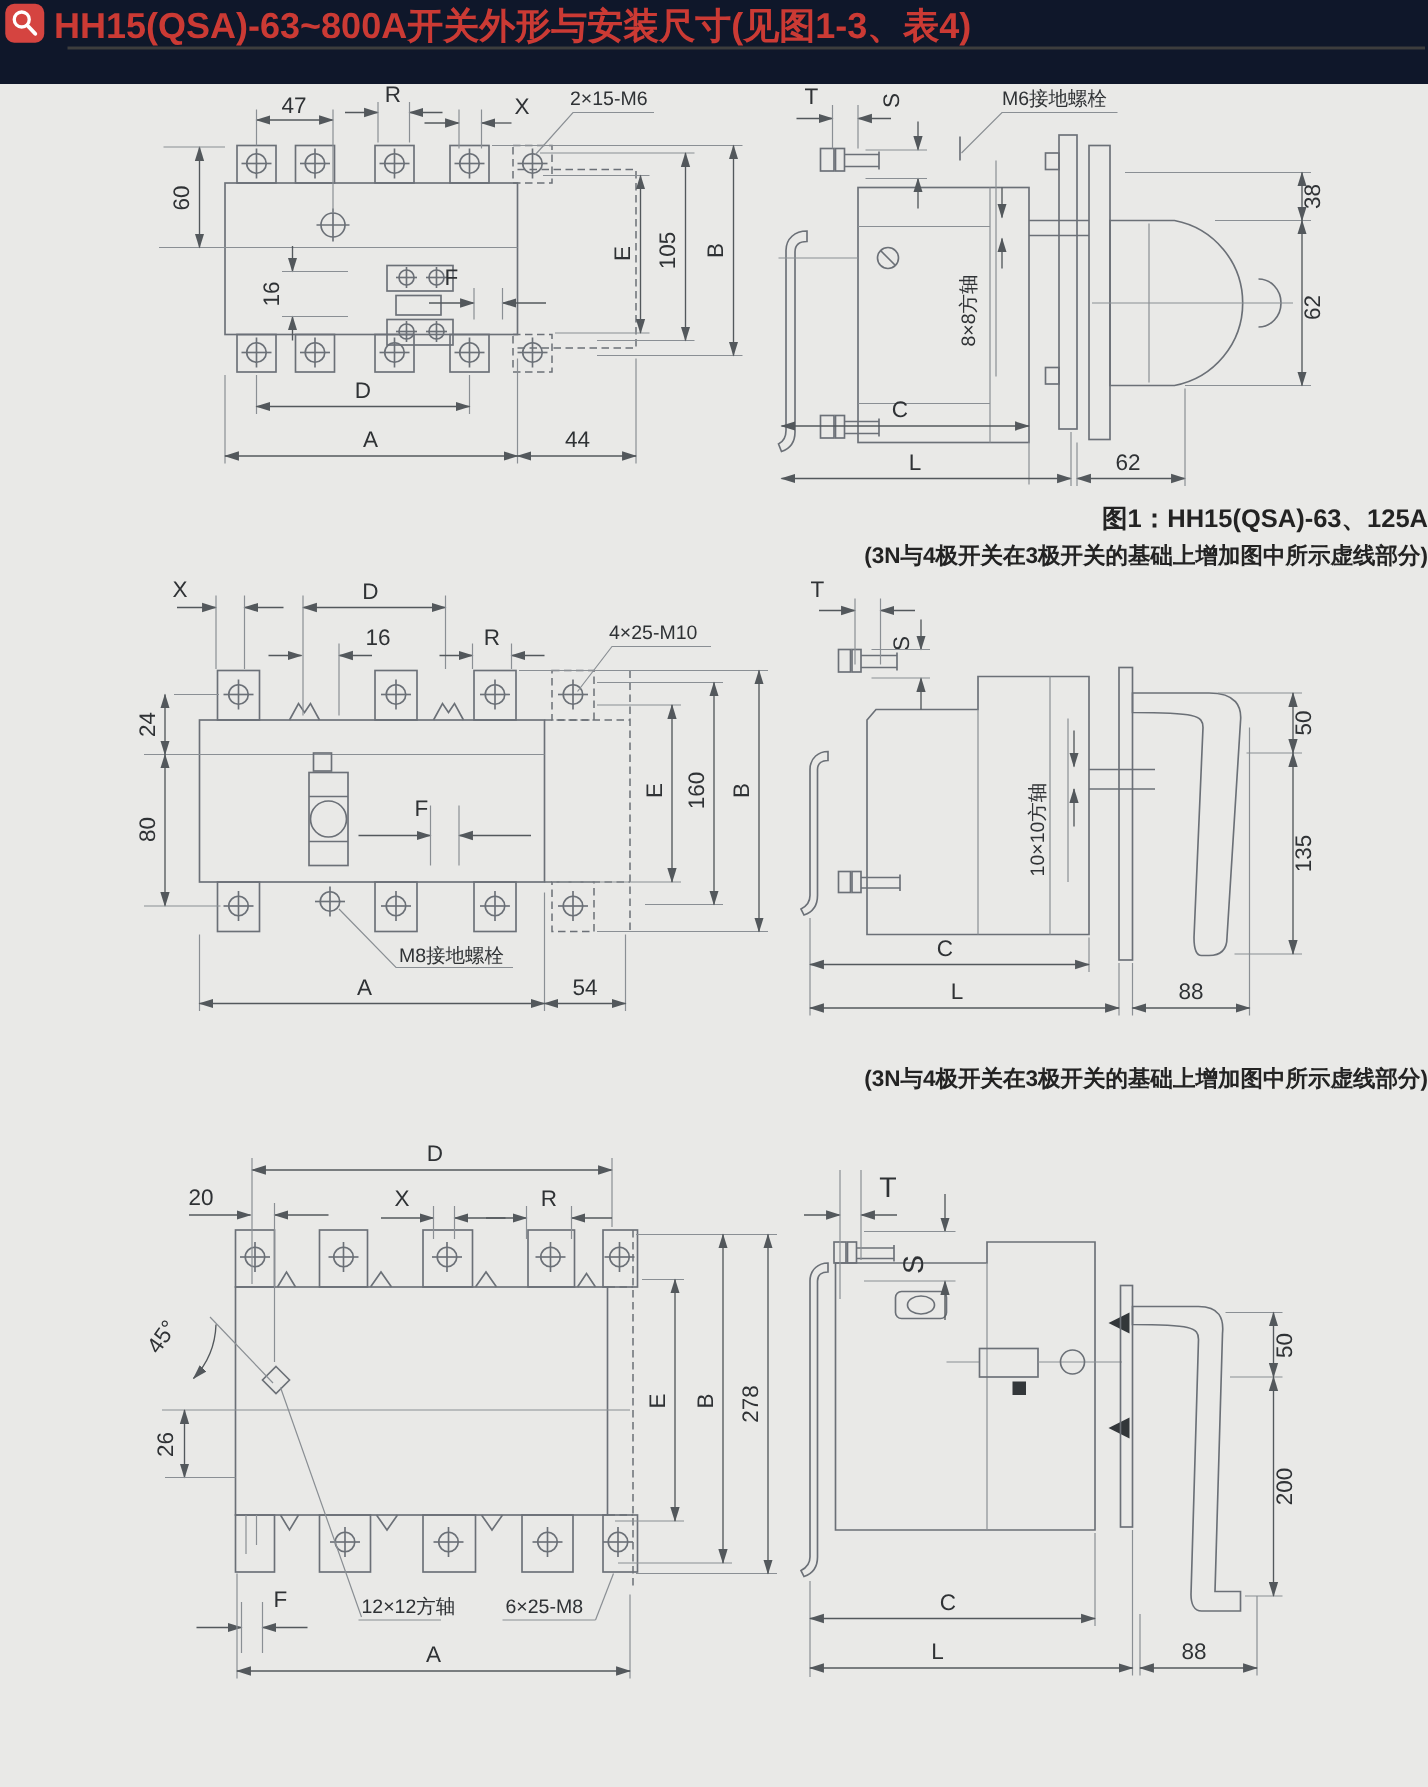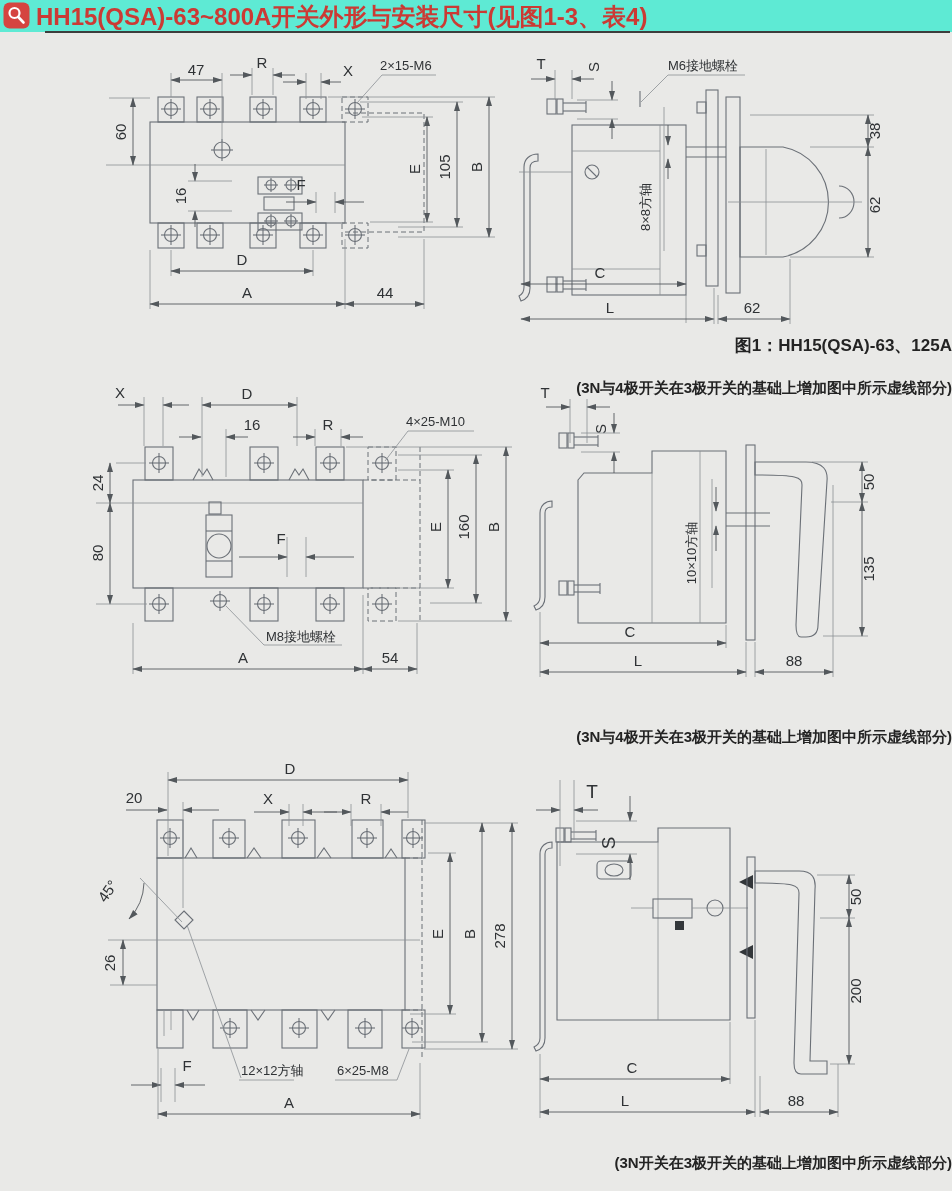--- a/index.html
+++ b/index.html
@@ -1,36 +1,36 @@
 <!DOCTYPE html>
 <html><head>
 <meta charset="utf-8">
 <style>
   *{margin:0;padding:0;box-sizing:border-box}
   html,body{width:952px;height:1191px}
   body{position:relative;overflow:hidden;background:#e9e9e7;font-family:"Liberation Sans","DejaVu Sans",sans-serif}
-  .header{position:absolute;top:0;left:0;width:952px;height:32px;background:#5eead4}
+  .header{position:absolute;top:0;left:0;width:952px;height:56px;background:#0f172a}
   .hicon{position:absolute;left:3px;top:2px;width:27px;height:27px}
   .htitle{position:absolute;left:36px;top:1px;font-size:24px;font-weight:600;color:#cb3a34;white-space:nowrap}
   .rule{position:absolute;left:45px;top:31px;width:905px;height:2px;background:#3d3d3d}
   .fig{position:absolute;left:0;overflow:visible}
   svg{overflow:visible}
   svg text{font-family:"Liberation Sans","DejaVu Sans",sans-serif;fill:#2f3235}
   .dt{font-size:15px}
   .dtb{font-size:19px}
   .ct{font-size:13px}
   .mid{text-anchor:middle}
   .o{stroke:#6b7077;fill:none;stroke-width:1.1}
   .th{stroke:#8a8f94;fill:none;stroke-width:0.8}
   .dsh{stroke:#6b7077;fill:none;stroke-width:1;stroke-dasharray:5 3}
   .dl{stroke:#53585c;fill:none;stroke-width:0.9}
   .fil{fill:#33373a;stroke:none}
   .cap{position:absolute;left:0;width:952px;text-align:right;color:#232323}
   .cap-title{font-size:17px;font-weight:700}
-  .cap-note{font-size:15px;font-weight:600;margin-top:22px}
+  .cap-note{font-size:15px;font-weight:600;margin-top:4px}
 </style>
 </head>
 <body>
 
 <svg width="0" height="0" style="position:absolute">
   <defs>
     <marker id="ah" viewBox="0 0 10 8" refX="9.3" refY="4" markerWidth="10" markerHeight="8" orient="auto" markerUnits="userSpaceOnUse">
         <path d="M0,0.9 L10,4 L0,7.1 Z" fill="#53585c"></path>
       </marker>
     <marker id="ahr" viewBox="0 0 10 8" refX="0.7" refY="4" markerWidth="10" markerHeight="8" orient="auto" markerUnits="userSpaceOnUse">
@@ -511,14 +511,13 @@
       <text class="dt mid" x="625" y="348">L</text>
       <line class="th" x1="760" y1="318" x2="760" y2="359"></line>
         <line class="th" x1="838" y1="306" x2="838" y2="359"></line>
       <line class="dl" x1="760" y1="354" x2="838" y2="354" marker-start="url(#ahr)" marker-end="url(#ah)"></line>
       <text class="dt mid" x="796" y="348">88</text>
     </g>
   </g>
 </svg>
 
 <div class="cap" style="top:1132px">
-  <div class="cap-note">(3N开关在3极开关的基础上增加图中所示虚线部分)</div>
 </div>
 
 </body></html>

